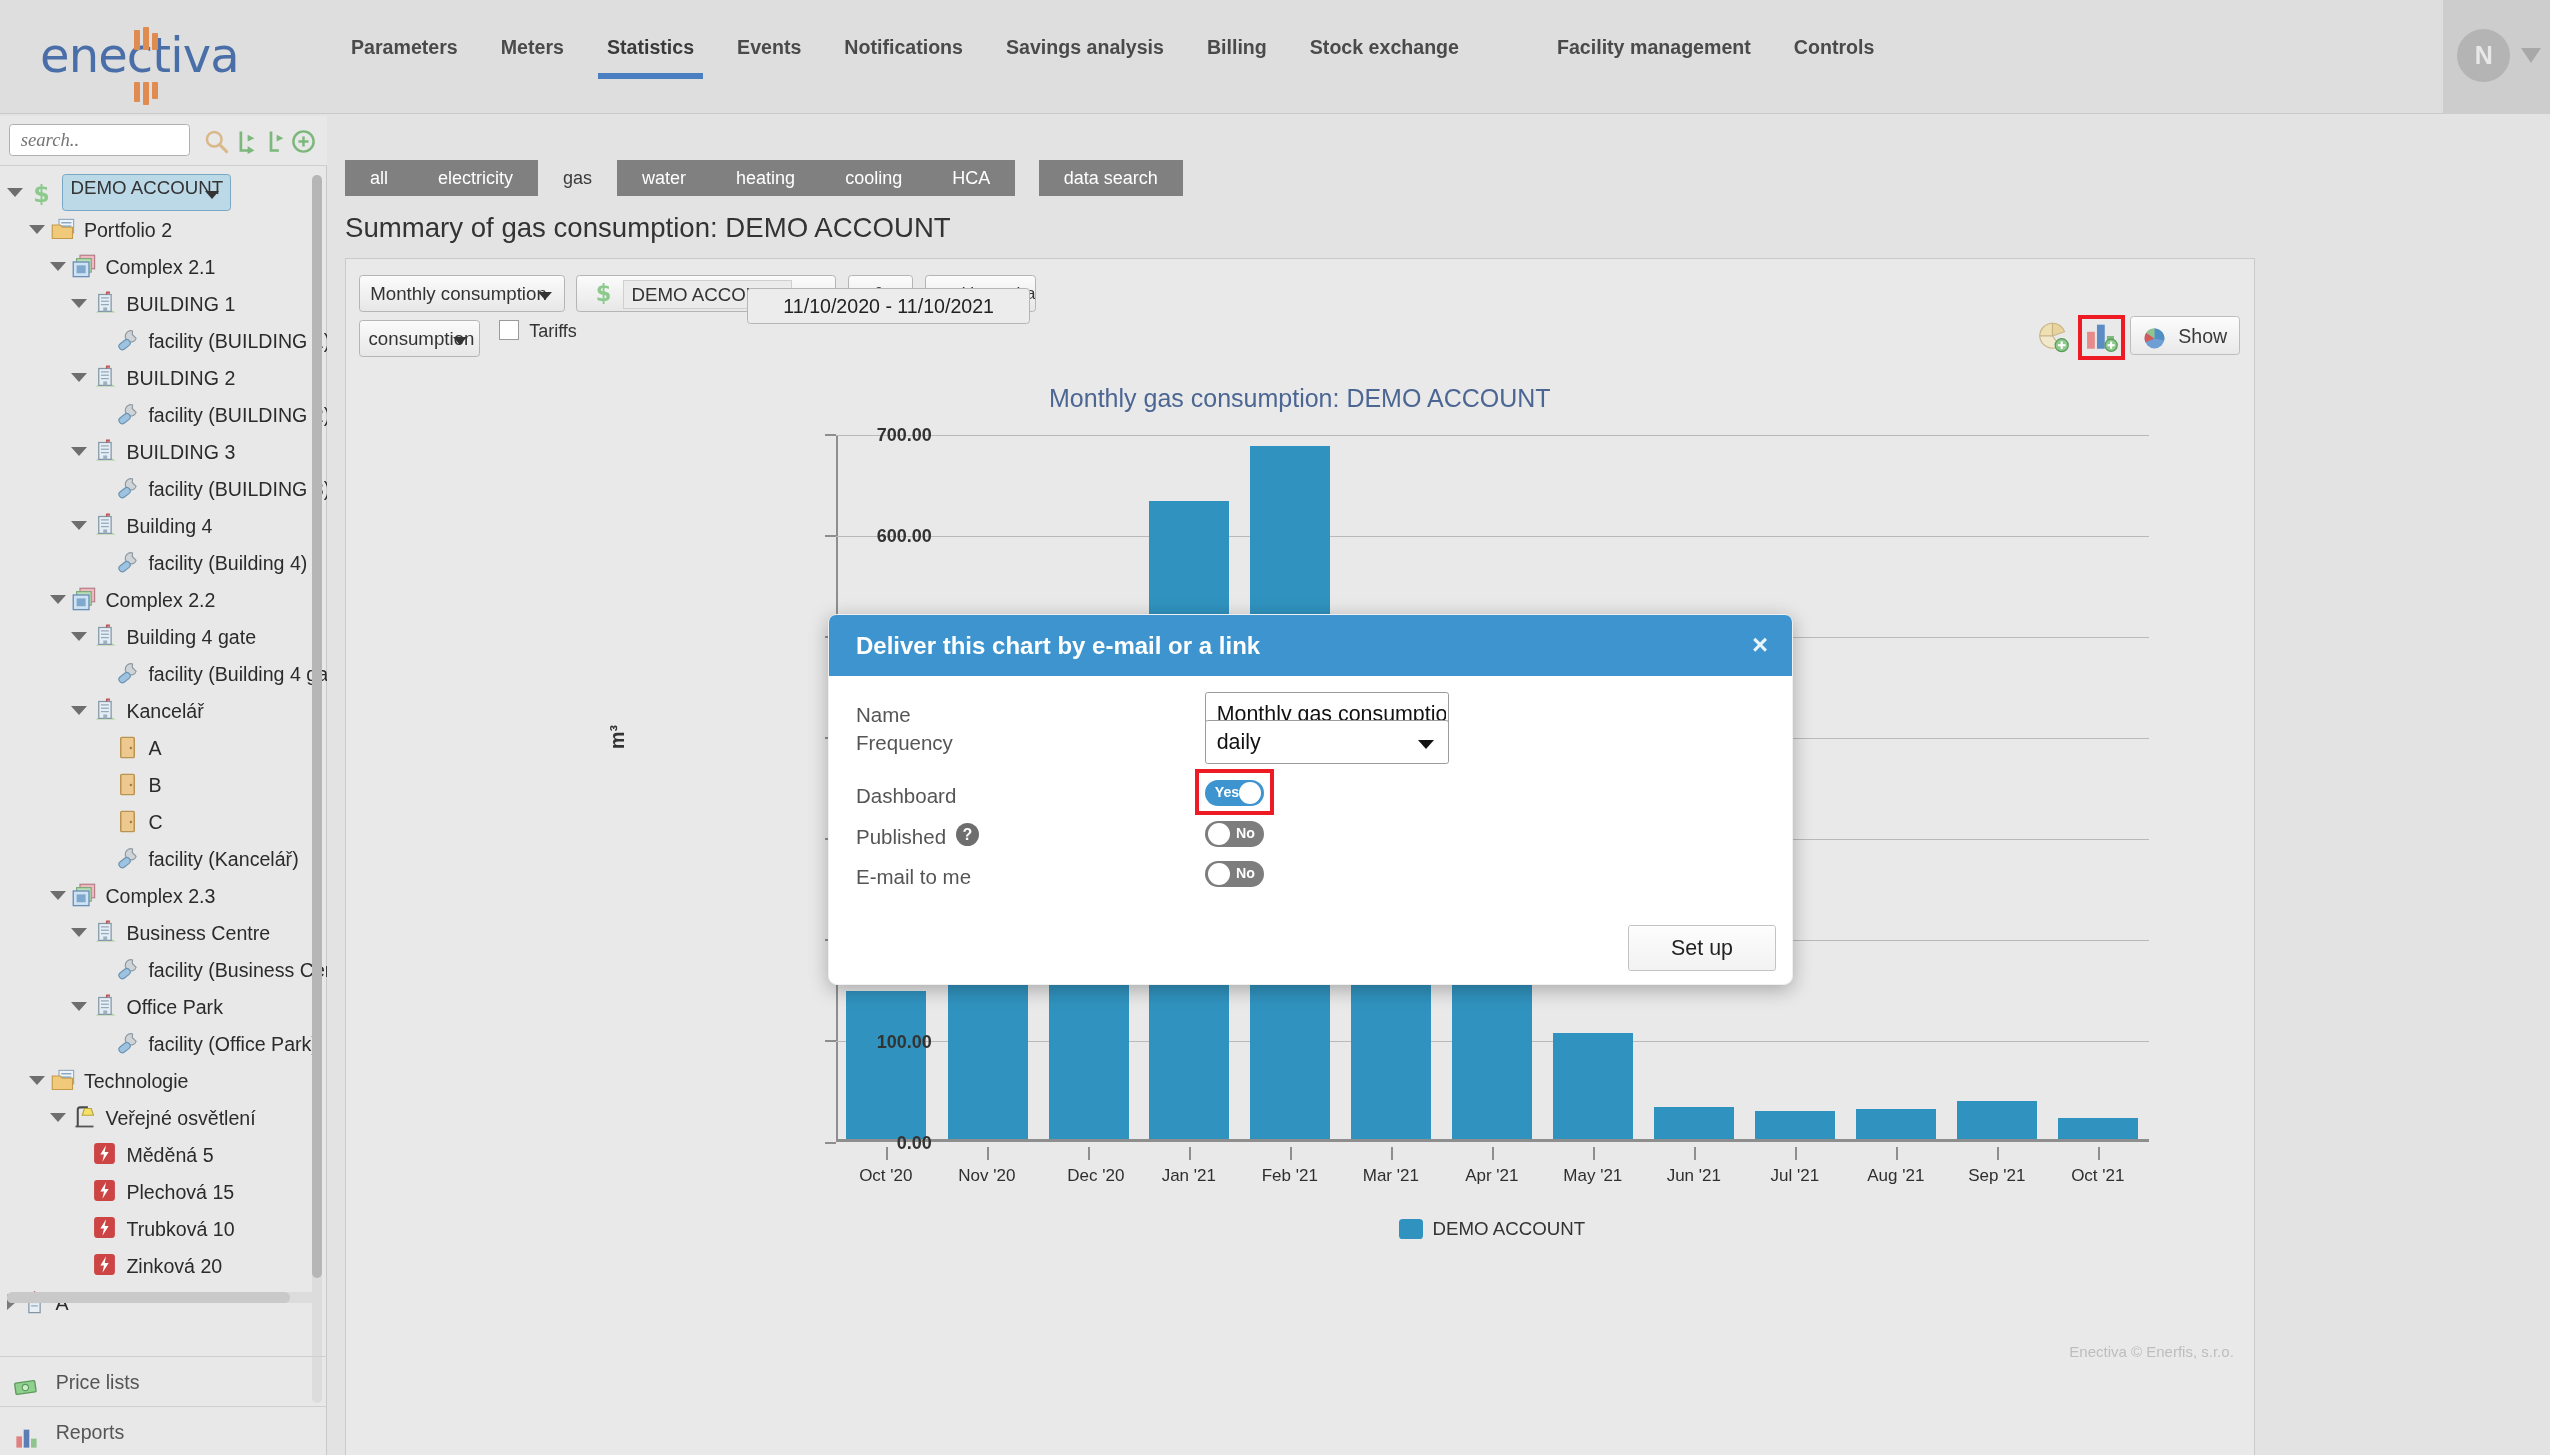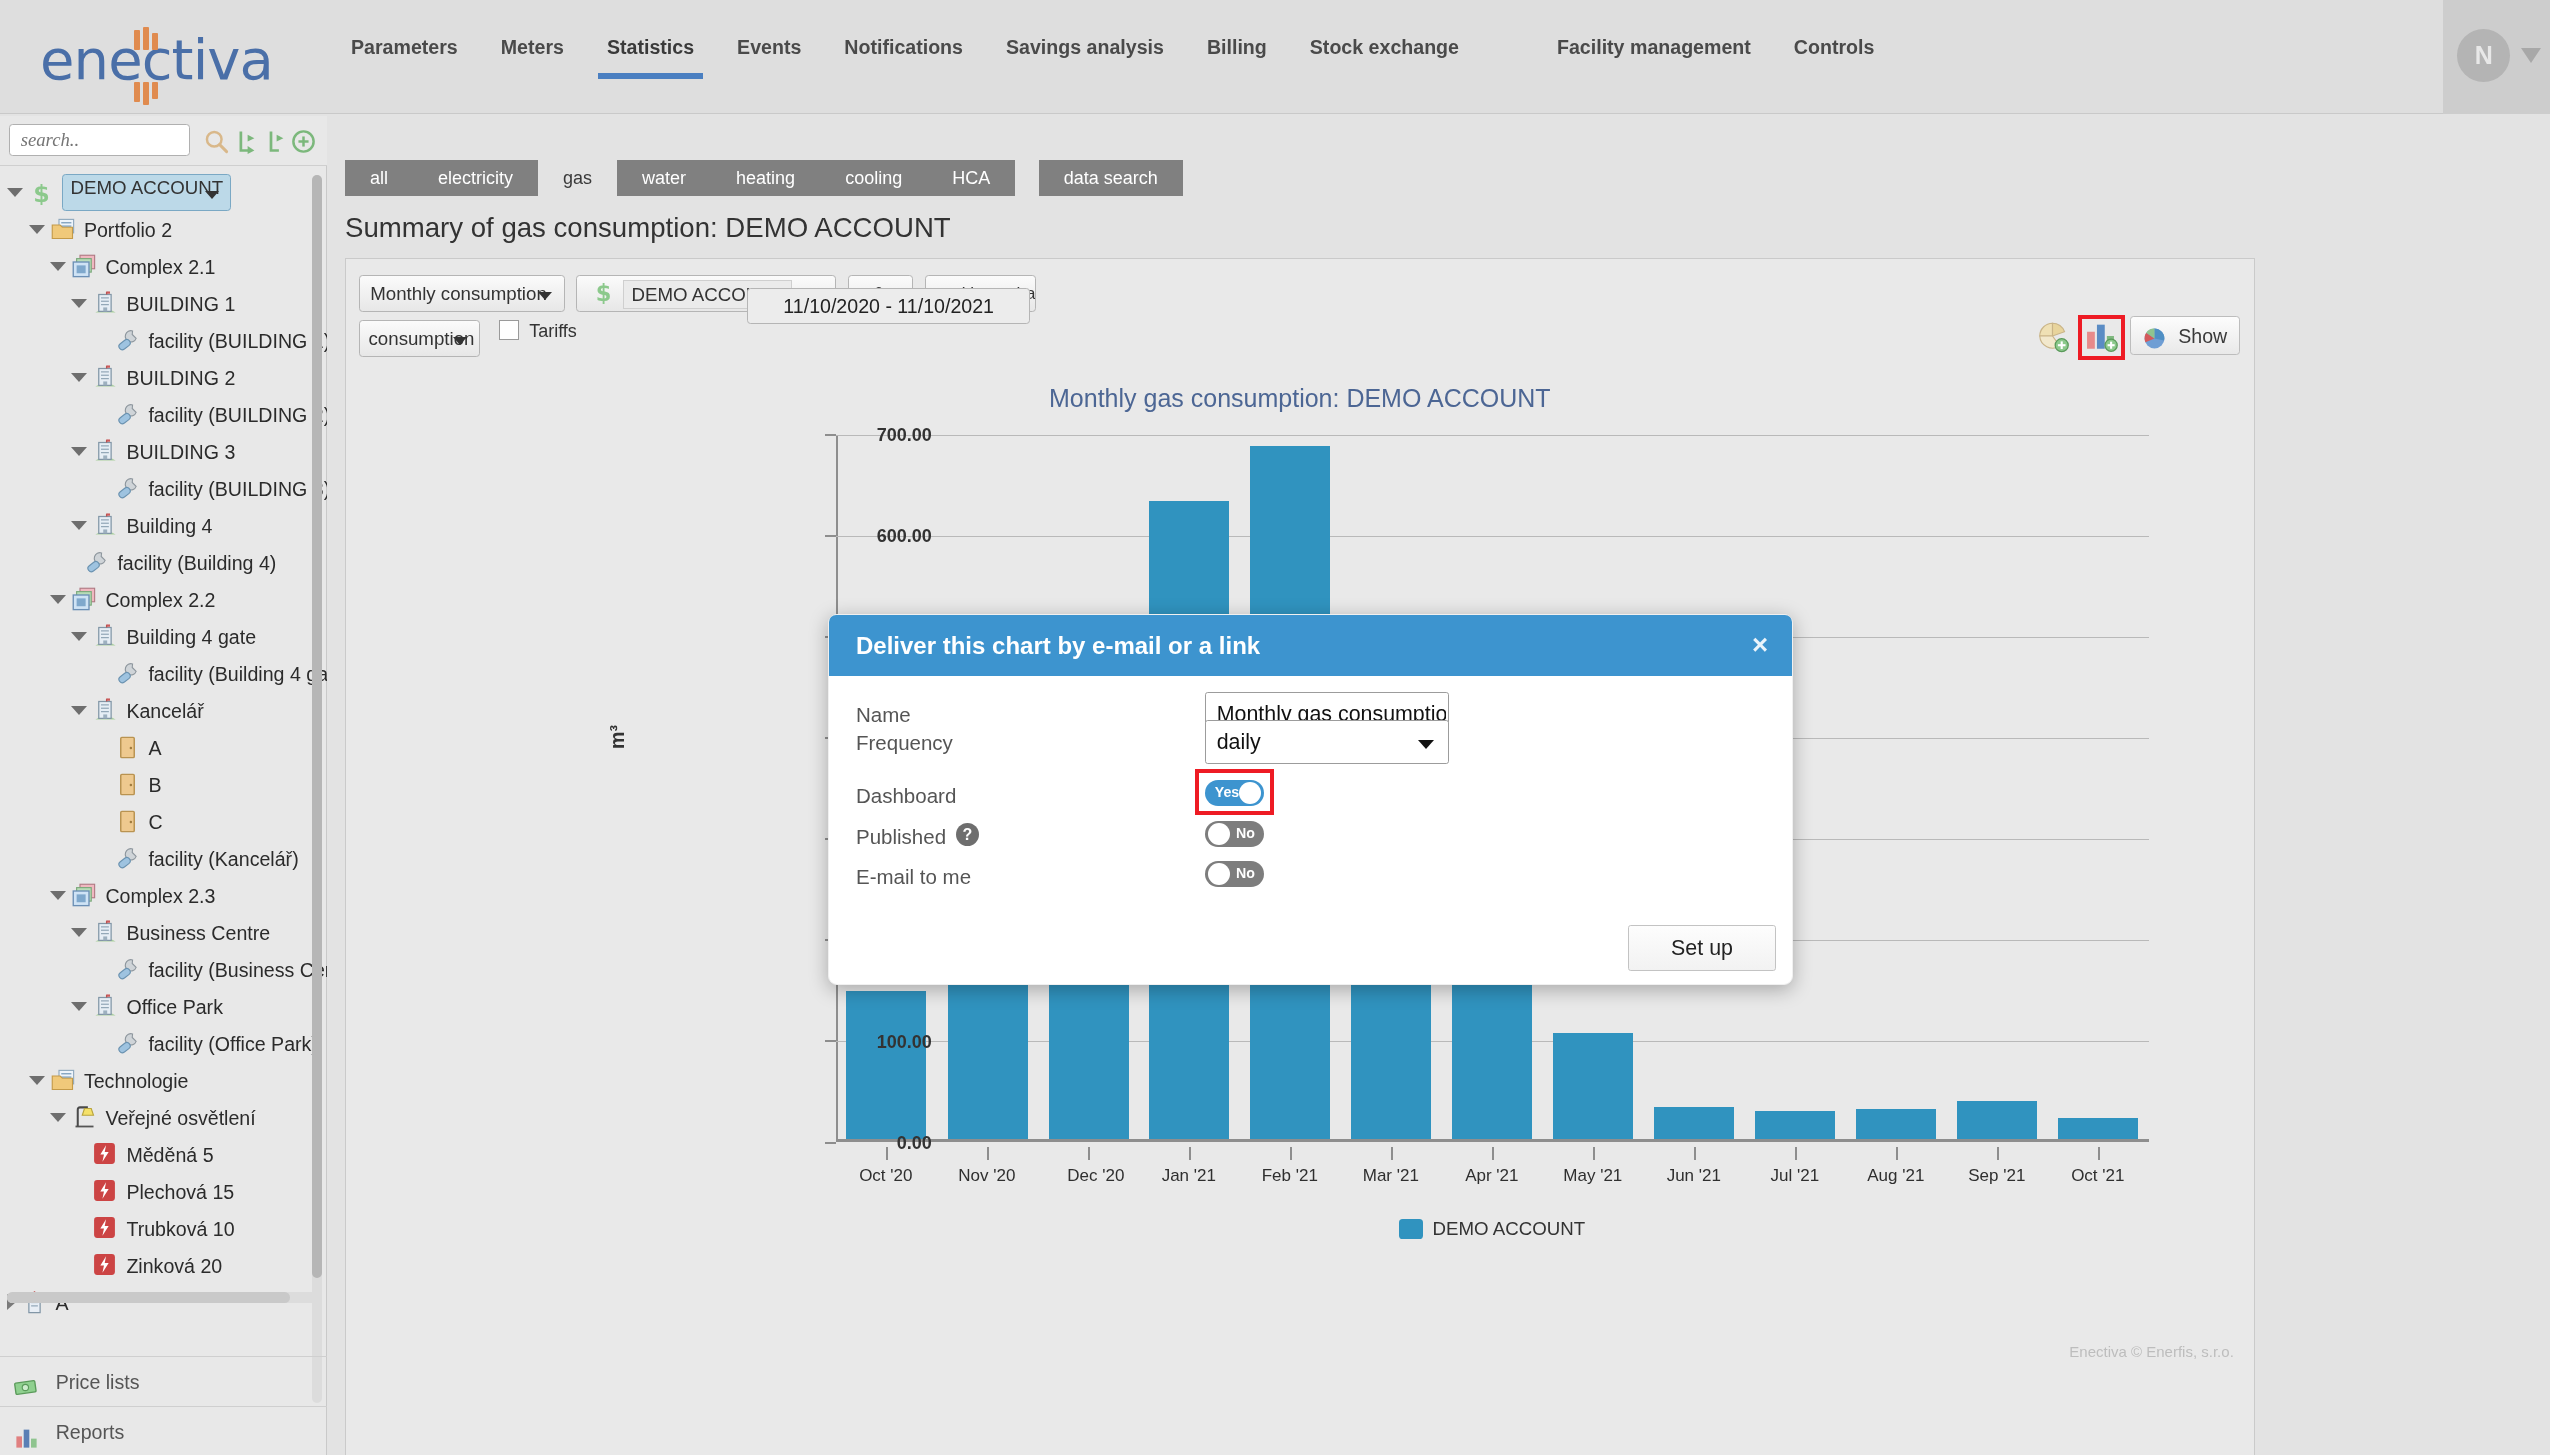--- a/index.html
+++ b/index.html
@@ -16,21 +16,21 @@
   .topbar{
     position:absolute; left:0; top:0; width:2550px; height:114px;
     background:#dedede;
     border-bottom:1.8px solid #c9c9c9;
   }
   .logo{
     position:absolute; left:40px; top:23px; width:258px; height:71px;
   }
   .logo-text{
     font-family:"DejaVu Sans", sans-serif;
-    font-size:56px; color:#4a6fa8; letter-spacing:-0.9px;
+    font-size:48px; color:#4a6fa8; letter-spacing:-0.9px;
     position:absolute; left:0; top:3.6px; font-weight:400;
   }
   .logo-bar{ position:absolute; background:#e08b4f; width:6.2px; border-radius:0.9px;}
   .nav{ position:absolute; left:351px; top:36px; height:53px; }
   .nav-item{
     display:inline-block;
     font-size:19.6px; font-weight:bold; color:#4a4a4a;
     padding:0 0 19.6px 0; margin-right:43px;
     vertical-align:top; cursor:pointer; position:relative;
   }
@@ -335,21 +335,21 @@
       <div class="tnode" style="padding-left: 71px;"><span class="arw"></span><span class="ico"><svg width="27" height="27" viewBox="0 0 24 24">
             <path d="M3 20 q4 -3 9 -3 t9 3 z" fill="#a9cf9e"></path>
             <rect x="6" y="4" width="11" height="15" fill="#e6eef5" stroke="#8296a6" stroke-width="1.1"></rect>
             <line x1="8" y1="7" x2="15" y2="7" stroke="#93a8b8" stroke-width="1.1"></line>
             <line x1="8" y1="10" x2="15" y2="10" stroke="#93a8b8" stroke-width="1.1"></line>
             <line x1="8" y1="13" x2="15" y2="13" stroke="#93a8b8" stroke-width="1.1"></line>
             <rect x="10" y="15.5" width="3.5" height="3.5" fill="#9db0bf"></rect>
             <line x1="13" y1="1.5" x2="13" y2="4" stroke="#b05050" stroke-width="1.2"></line>
             <rect x="13" y="1.3" width="3" height="2" fill="#cc5a5a"></rect>
           </svg></span><span class="lbl">Building 4</span></div>
-      <div class="tnode" style="padding-left: 62px;"><span class="arw none"></span><span class="ico"><svg width="27" height="27" viewBox="0 0 24 24">
+      <div class="tnode" style="padding-left: 93px;"><span class="arw none"></span><span class="ico"><svg width="27" height="27" viewBox="0 0 24 24">
             <path d="M16.5 3.5 a5 5 0 1 0 3.2 6.6 l-3.5 -3.5 z" fill="#cfd4d8" stroke="#8e979e" stroke-width="1"></path>
             <rect x="4" y="13" width="11" height="6" rx="3" transform="rotate(-38 9 16)" fill="#9ec3e0" stroke="#6a92b0" stroke-width="1"></rect>
           </svg></span><span class="lbl">facility (Building 4)</span></div>
       <div class="tnode" style="padding-left: 50px;"><span class="arw"></span><span class="ico"><svg width="27" height="27" viewBox="0 0 24 24">
             <rect x="8" y="2" width="13" height="12" fill="#f0b8c0" stroke="#b07a84" stroke-width="1"></rect>
             <rect x="5" y="5" width="13" height="12" fill="#b8dcb8" stroke="#7aa87a" stroke-width="1"></rect>
             <rect x="2" y="8" width="14" height="13" fill="#cfe3f5" stroke="#6b8fb5" stroke-width="1.2"></rect>
             <rect x="5" y="11" width="8" height="7" fill="#7fa8cc"></rect>
           </svg></span><span class="lbl">Complex 2.2</span></div>
       <div class="tnode" style="padding-left: 71px;"><span class="arw"></span><span class="ico"><svg width="27" height="27" viewBox="0 0 24 24">

